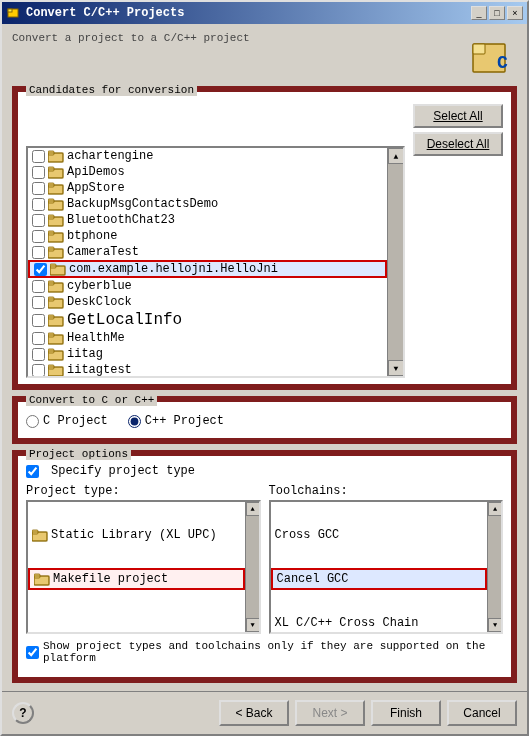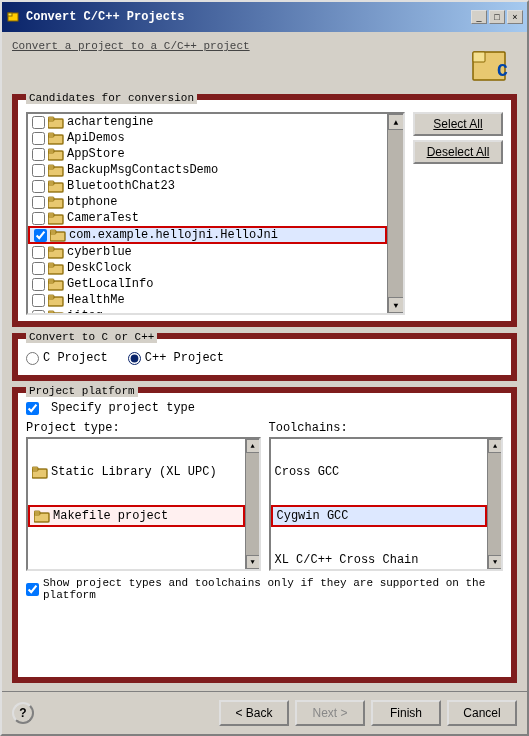--- a/index.html
+++ b/index.html
@@ -19,21 +19,21 @@
       border: 2px solid #808080;
       border-top: 2px solid #dfdfdf;
       border-left: 2px solid #dfdfdf;
       display: flex;
       flex-direction: column;
     }
 
     .title-bar {
       background: linear-gradient(to right, #0a246a, #a6caf0);
       color: white;
-      height: 30px;
+      height: 22px;
       display: flex;
       align-items: center;
       padding: 0 4px;
       font-size: 12px;
       font-weight: bold;
       flex-shrink: 0;
     }
 
     .title-bar-icon {
       width: 16px;
@@ -84,21 +84,20 @@
 
     .header-text h2 {
       font-size: 13px;
       font-weight: bold;
       color: #000;
     }
 
     .header-text p {
       font-size: 11px;
       color: #444;
-      text-decoration: underline;
     }
 
     .header-icon {
       width: 48px;
       height: 48px;
       display: flex;
       align-items: center;
       justify-content: center;
     }
 
@@ -357,21 +356,21 @@
           <rect x="4" y="12" width="32" height="28" fill="#e8c870" stroke="#886600" stroke-width="1.5" rx="1"></rect>
           <rect x="4" y="12" width="12" height="10" fill="#f5e090" stroke="#886600" stroke-width="1" rx="1"></rect>
           <text x="28" y="36" font-size="18" fill="#0044aa" font-weight="bold">C</text>
         </svg>
       </div>
     </div>
 
     <div class="section-group" style="flex-shrink:0;">
       <span class="section-label">Candidates for conversion</span>
       <div class="list-area">
-        <div class="list-box" style="display:flex; height:203px;">
+        <div class="list-box" style="display:flex; height:232px;margin-top:42px;">
           <div class="list-content" style="flex:1; overflow-y:auto;">
 
             <div id="candidates-list">
                 <div class="checkbox-item">
                   <input type="checkbox" style="margin-right: 3px; width: 13px; height: 13px;">
                   <span style="display: flex; align-items: center; font-size: 12px;"><svg width="16" height="14" viewBox="0 0 16 14" style="display:inline-block;vertical-align:middle;margin-right:3px;">
     <rect x="0" y="4" width="15" height="9" fill="#e8c870" stroke="#886600" stroke-width="0.8" rx="1"></rect>
     <rect x="0" y="2" width="6" height="4" fill="#e8c870" stroke="#886600" stroke-width="0.8" rx="1"></rect>
     <rect x="0" y="4" width="15" height="9" fill="none" stroke="#886600" stroke-width="0.8"></rect>
   </svg>achartengine</span>
@@ -443,21 +442,21 @@
                 <div class="checkbox-item">
                   <input type="checkbox" style="margin-right: 3px; width: 13px; height: 13px;">
                   <span style="display: flex; align-items: center; font-size: 12px;"><svg width="16" height="14" viewBox="0 0 16 14" style="display:inline-block;vertical-align:middle;margin-right:3px;">
     <rect x="0" y="4" width="15" height="9" fill="#e8c870" stroke="#886600" stroke-width="0.8" rx="1"></rect>
     <rect x="0" y="2" width="6" height="4" fill="#e8c870" stroke="#886600" stroke-width="0.8" rx="1"></rect>
     <rect x="0" y="4" width="15" height="9" fill="none" stroke="#886600" stroke-width="0.8"></rect>
   </svg>DeskClock</span>
                 </div>
                 <div class="checkbox-item">
                   <input type="checkbox" style="margin-right: 3px; width: 13px; height: 13px;">
-                  <span style="display: flex; align-items: center; font-size: 12px;"><svg width="16" height="14" viewBox="0 0 16 14" style="display:inline-block;vertical-align:middle;margin-right:3px;">
+                  <span style="display: flex; align-items: center; font-size: 16px;"><svg width="16" height="14" viewBox="0 0 16 14" style="display:inline-block;vertical-align:middle;margin-right:3px;">
     <rect x="0" y="4" width="15" height="9" fill="#e8c870" stroke="#886600" stroke-width="0.8" rx="1"></rect>
     <rect x="0" y="2" width="6" height="4" fill="#e8c870" stroke="#886600" stroke-width="0.8" rx="1"></rect>
     <rect x="0" y="4" width="15" height="9" fill="none" stroke="#886600" stroke-width="0.8"></rect>
   </svg>GetLocalInfo</span>
                 </div>
                 <div class="checkbox-item">
                   <input type="checkbox" style="margin-right: 3px; width: 13px; height: 13px;">
                   <span style="display: flex; align-items: center; font-size: 12px;"><svg width="16" height="14" viewBox="0 0 16 14" style="display:inline-block;vertical-align:middle;margin-right:3px;">
     <rect x="0" y="4" width="15" height="9" fill="#e8c870" stroke="#886600" stroke-width="0.8" rx="1"></rect>
     <rect x="0" y="2" width="6" height="4" fill="#e8c870" stroke="#886600" stroke-width="0.8" rx="1"></rect>
@@ -503,21 +502,21 @@
           <label for="c_proj">C Project</label>
         </div>
         <div class="radio-item">
           <input type="radio" name="proj_type" id="cpp_proj" checked="" style="">
           <label for="cpp_proj">C++ Project</label>
         </div>
       </div>
     </div>
 
     <div class="section-group" style="flex-shrink:0; padding: 8px 8px 8px; flex:1;">
-      <span class="section-label">Project platform</span>
+      <span class="section-label">Project options</span>
       <div class="options-content">
         <div class="specify-row">
           <input type="checkbox" id="specify_cb" checked="" style="">
           <label for="specify_cb">Specify project type</label>
         </div>
         <div class="two-columns">
           <div class="mini-col">
             <div class="col-label">Project type:</div>
             <div class="mini-list" style="display:flex; height:65px;">
               <div class="mini-list-content" style="flex:1; overflow:hidden;">
@@ -540,21 +539,21 @@
                 <div class="sb-btn" style="width:14px; height:14px; font-size:7px;">▼</div>
               </div>
             </div>
           </div>
           <div class="mini-col">
             <div class="col-label">Toolchains:</div>
             <div class="mini-list" style="display:flex; height:65px;">
               <div class="mini-list-content" style="flex:1; overflow:hidden;">
                 <div id="toolchains-list">
                     <div class="mini-list-item" style="font-size: 12px;">Cross GCC</div>
-                    <div class="mini-list-item" style="border: 2px solid rgb(204, 0, 0); background: rgb(221, 232, 255); color: rgb(0, 0, 0); font-size: 12px;">Cygwin GCC</div>
+                    <div class="mini-list-item" style="border: 2px solid rgb(204, 0, 0); background: rgb(221, 232, 255); color: rgb(0, 0, 0); font-size: 12px;">Cancel GCC</div>
                     <div class="mini-list-item" style="font-size: 12px;">XL C/C++ Cross Chain</div>
                   </div>
               </div>
               <div class="scrollbar-v" style="width:14px;">
                 <div class="sb-btn" style="width:14px; height:14px; font-size:7px;">▲</div>
                 <div class="sb-track"></div>
                 <div class="sb-btn" style="width:14px; height:14px; font-size:7px;">▼</div>
               </div>
             </div>
           </div>

